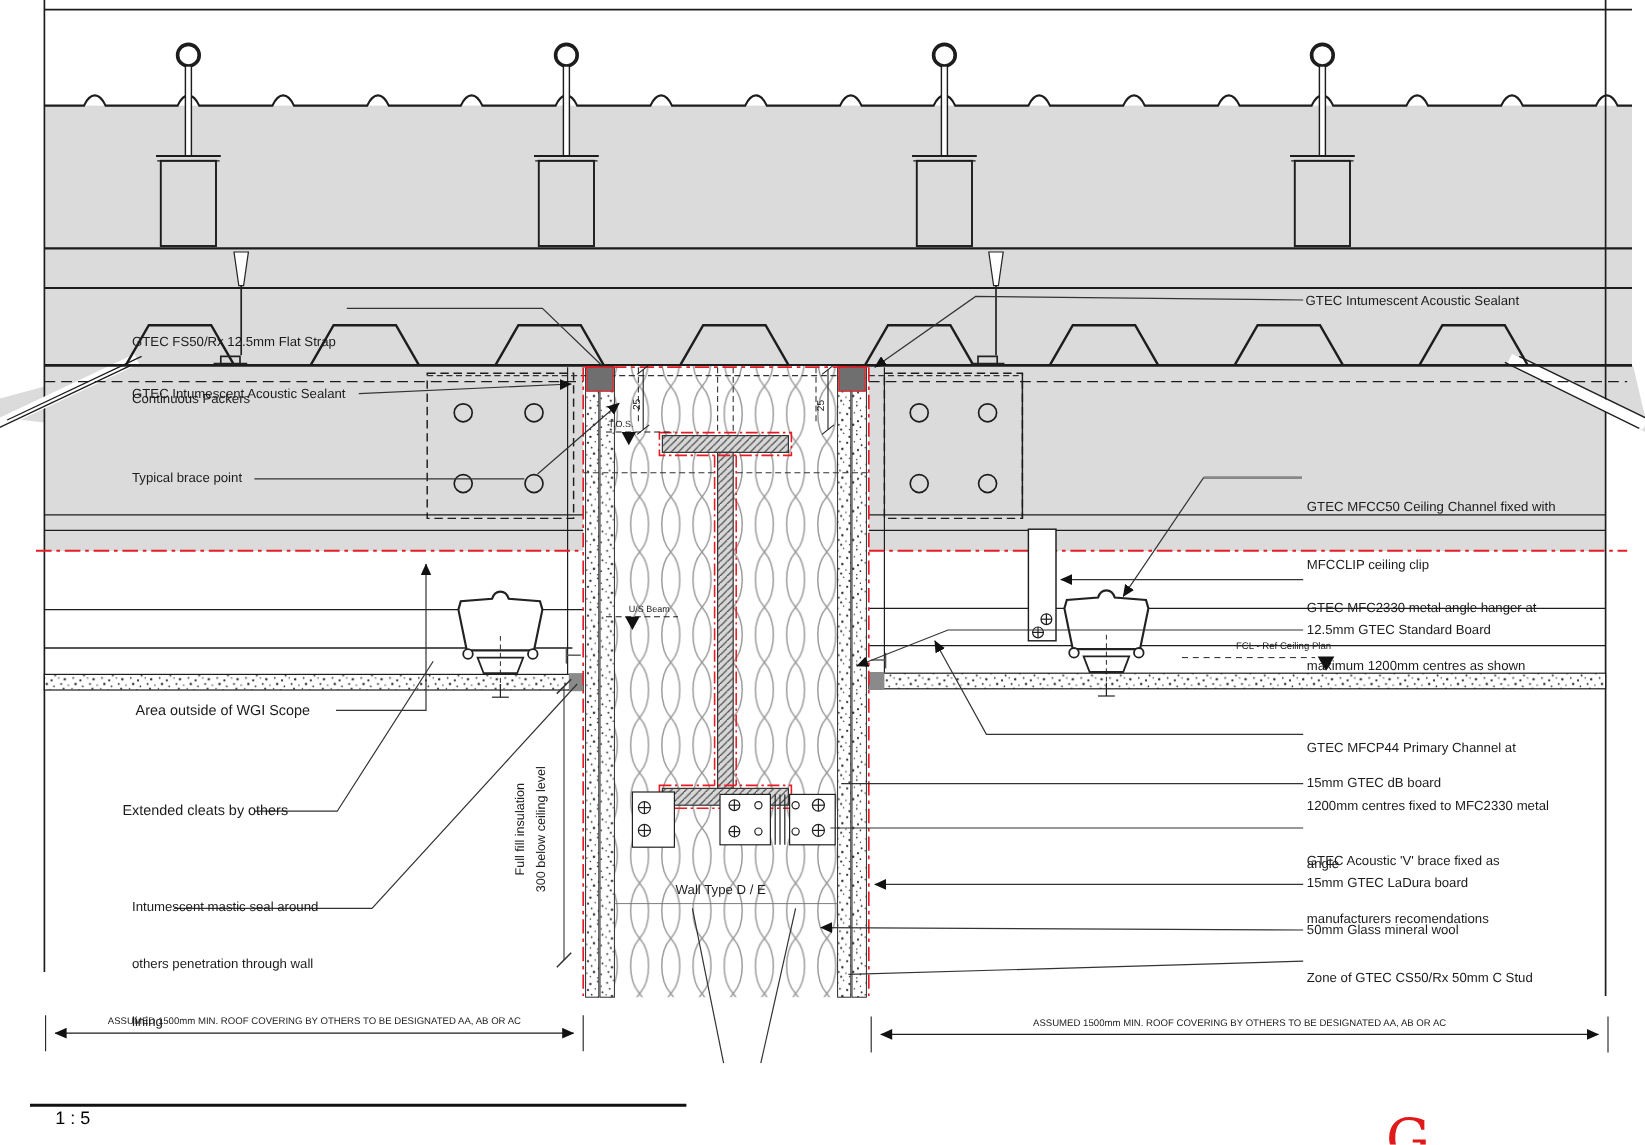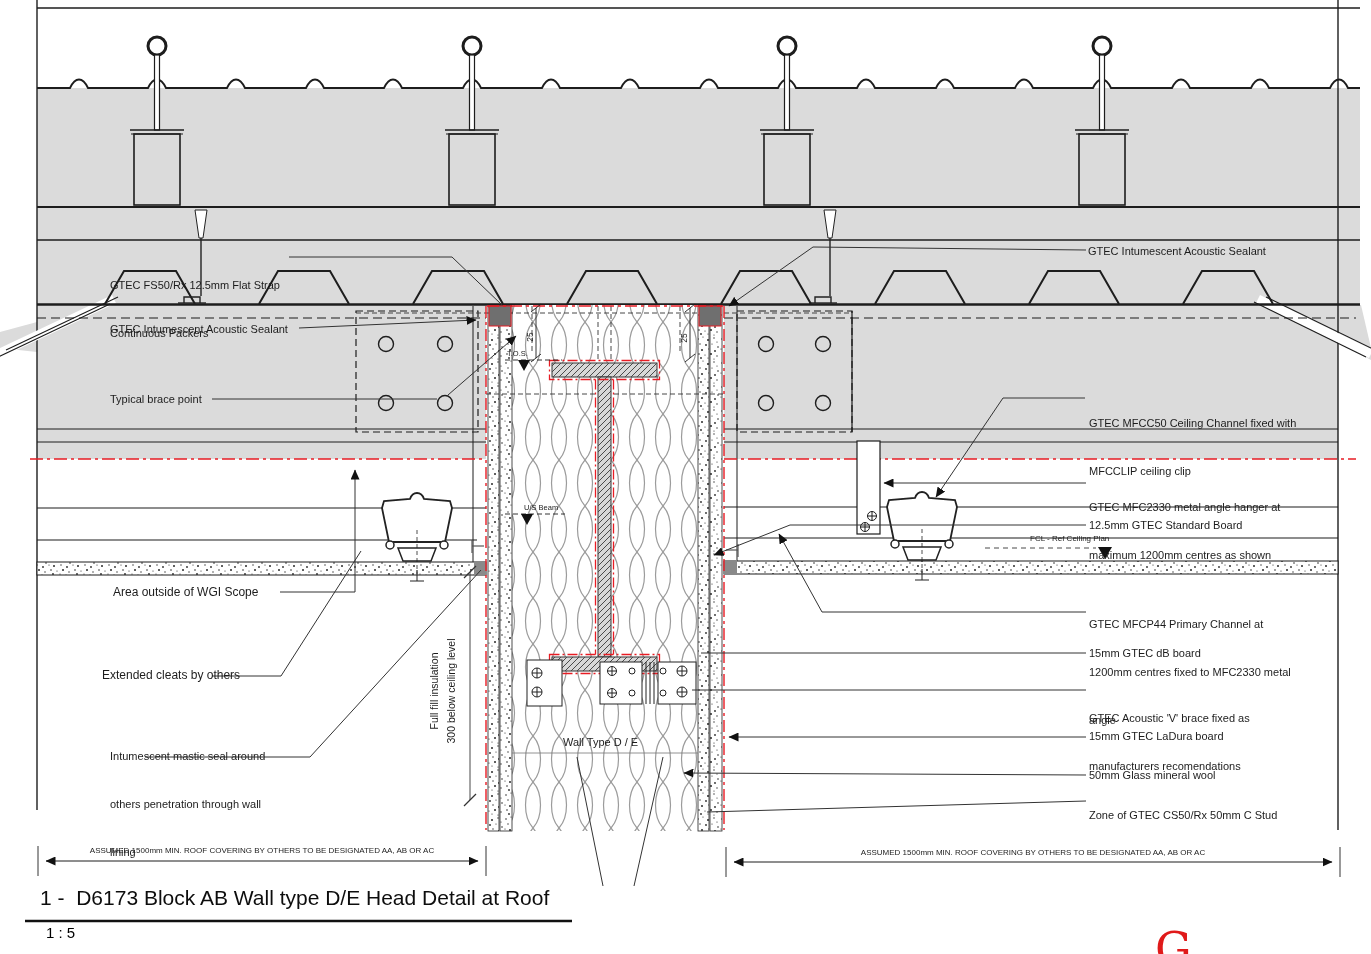--- a/index.html
+++ b/index.html
@@ -412,17 +412,16 @@
 <div class="lbl" style="left:563px;top:734px;">Wall Type D / E</div>
 
 <div id="fullfill">
   <div>Full fill insulation</div>
   <div>300 below ceiling level</div>
 </div>
 
 <div id="dim-left-text">ASSUMED 1500mm MIN. ROOF COVERING BY OTHERS TO BE DESIGNATED AA, AB OR AC</div>
 <div id="dim-right-text">ASSUMED 1500mm MIN. ROOF COVERING BY OTHERS TO BE DESIGNATED AA, AB OR AC</div>
 
-<div id="view-title">1 -  D6173 Block AB Wall type D/E Head Detail at Roof</div>
 <div id="view-scale">1 : 5</div>
 <div id="watermark-g">G</div>
 
 </div>
 
 </body></html>

